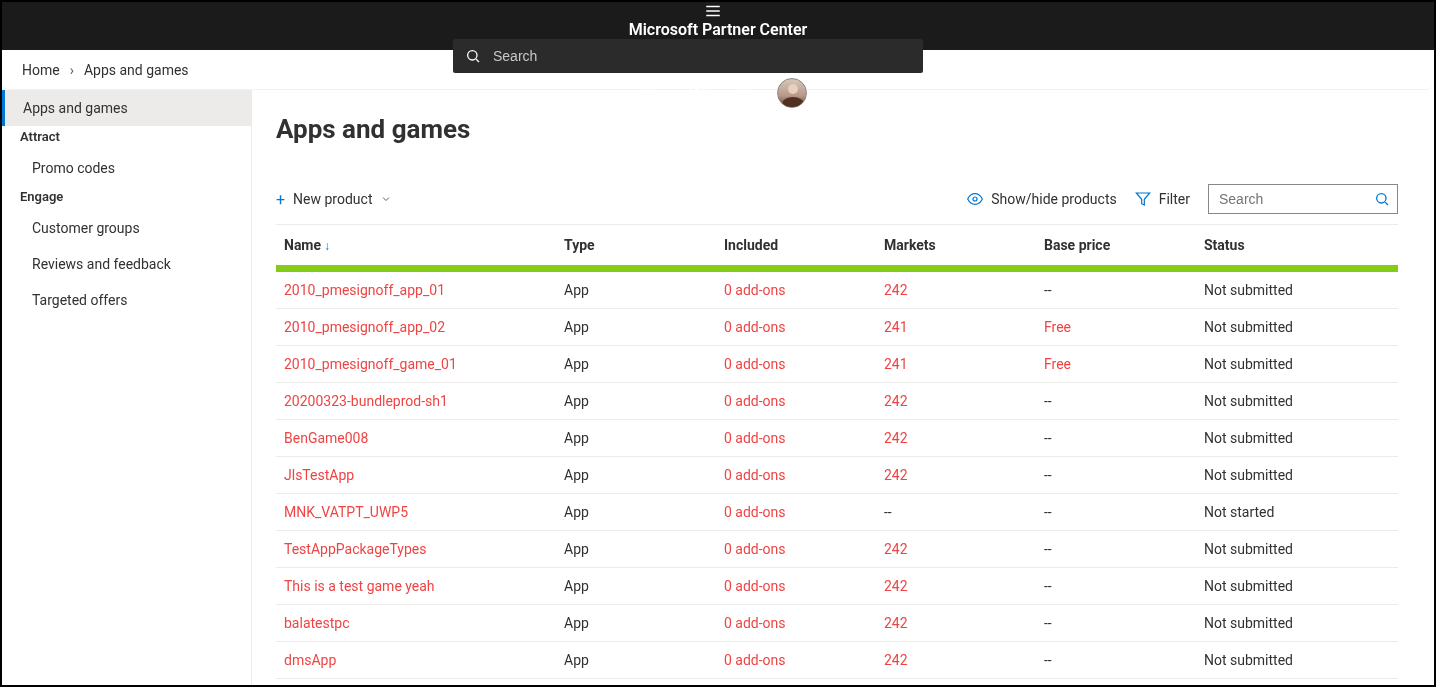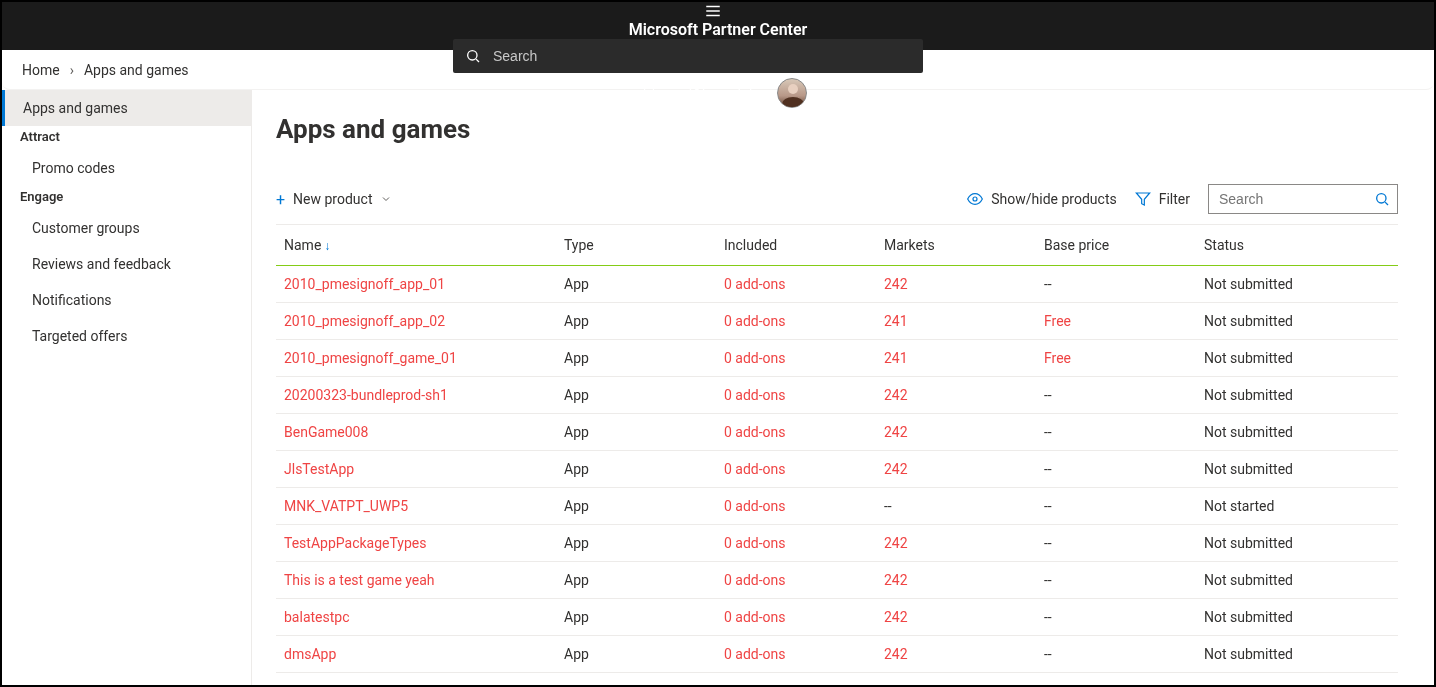--- a/index.html
+++ b/index.html
@@ -194,24 +194,24 @@
   }
 
   
   table.data {
     width: 100%;
     border-collapse: collapse;
     margin-top: 0;
   }
   table.data th {
     text-align: left;
-    font-weight: 400;
+    font-weight: 700;
     padding: 12px 8px;
     font-size: 14px;
-    border-bottom: 1px solid #84cc16;
+    border-bottom: 7px solid #84cc16;
     color: #323130;
   }
   table.data th.sorted::after {
     content: " \2193";
     color: #0078d4;
     font-size: 12px;
   }
   table.data td {
     padding: 10px 8px;
     border-bottom: 1px solid #edebe9;
@@ -286,23 +286,20 @@
     <div class="side-item">
       <span>Promo codes</span>
     </div>
 
     <div class="side-heading">Engage</div>
     <div class="side-item">
       <span>Customer groups</span>
     </div>
     <div class="side-item">
       <span>Reviews and feedback</span>
-    </div>
-    <div class="side-item">
-      <span>Notifications</span>
     </div>
     <div class="side-item">
       <span>Targeted offers</span>
     </div>
   </nav>
 
   <main class="main">
     <h1 class="page-title">Apps and games</h1>
 
     <div class="toolbar">

